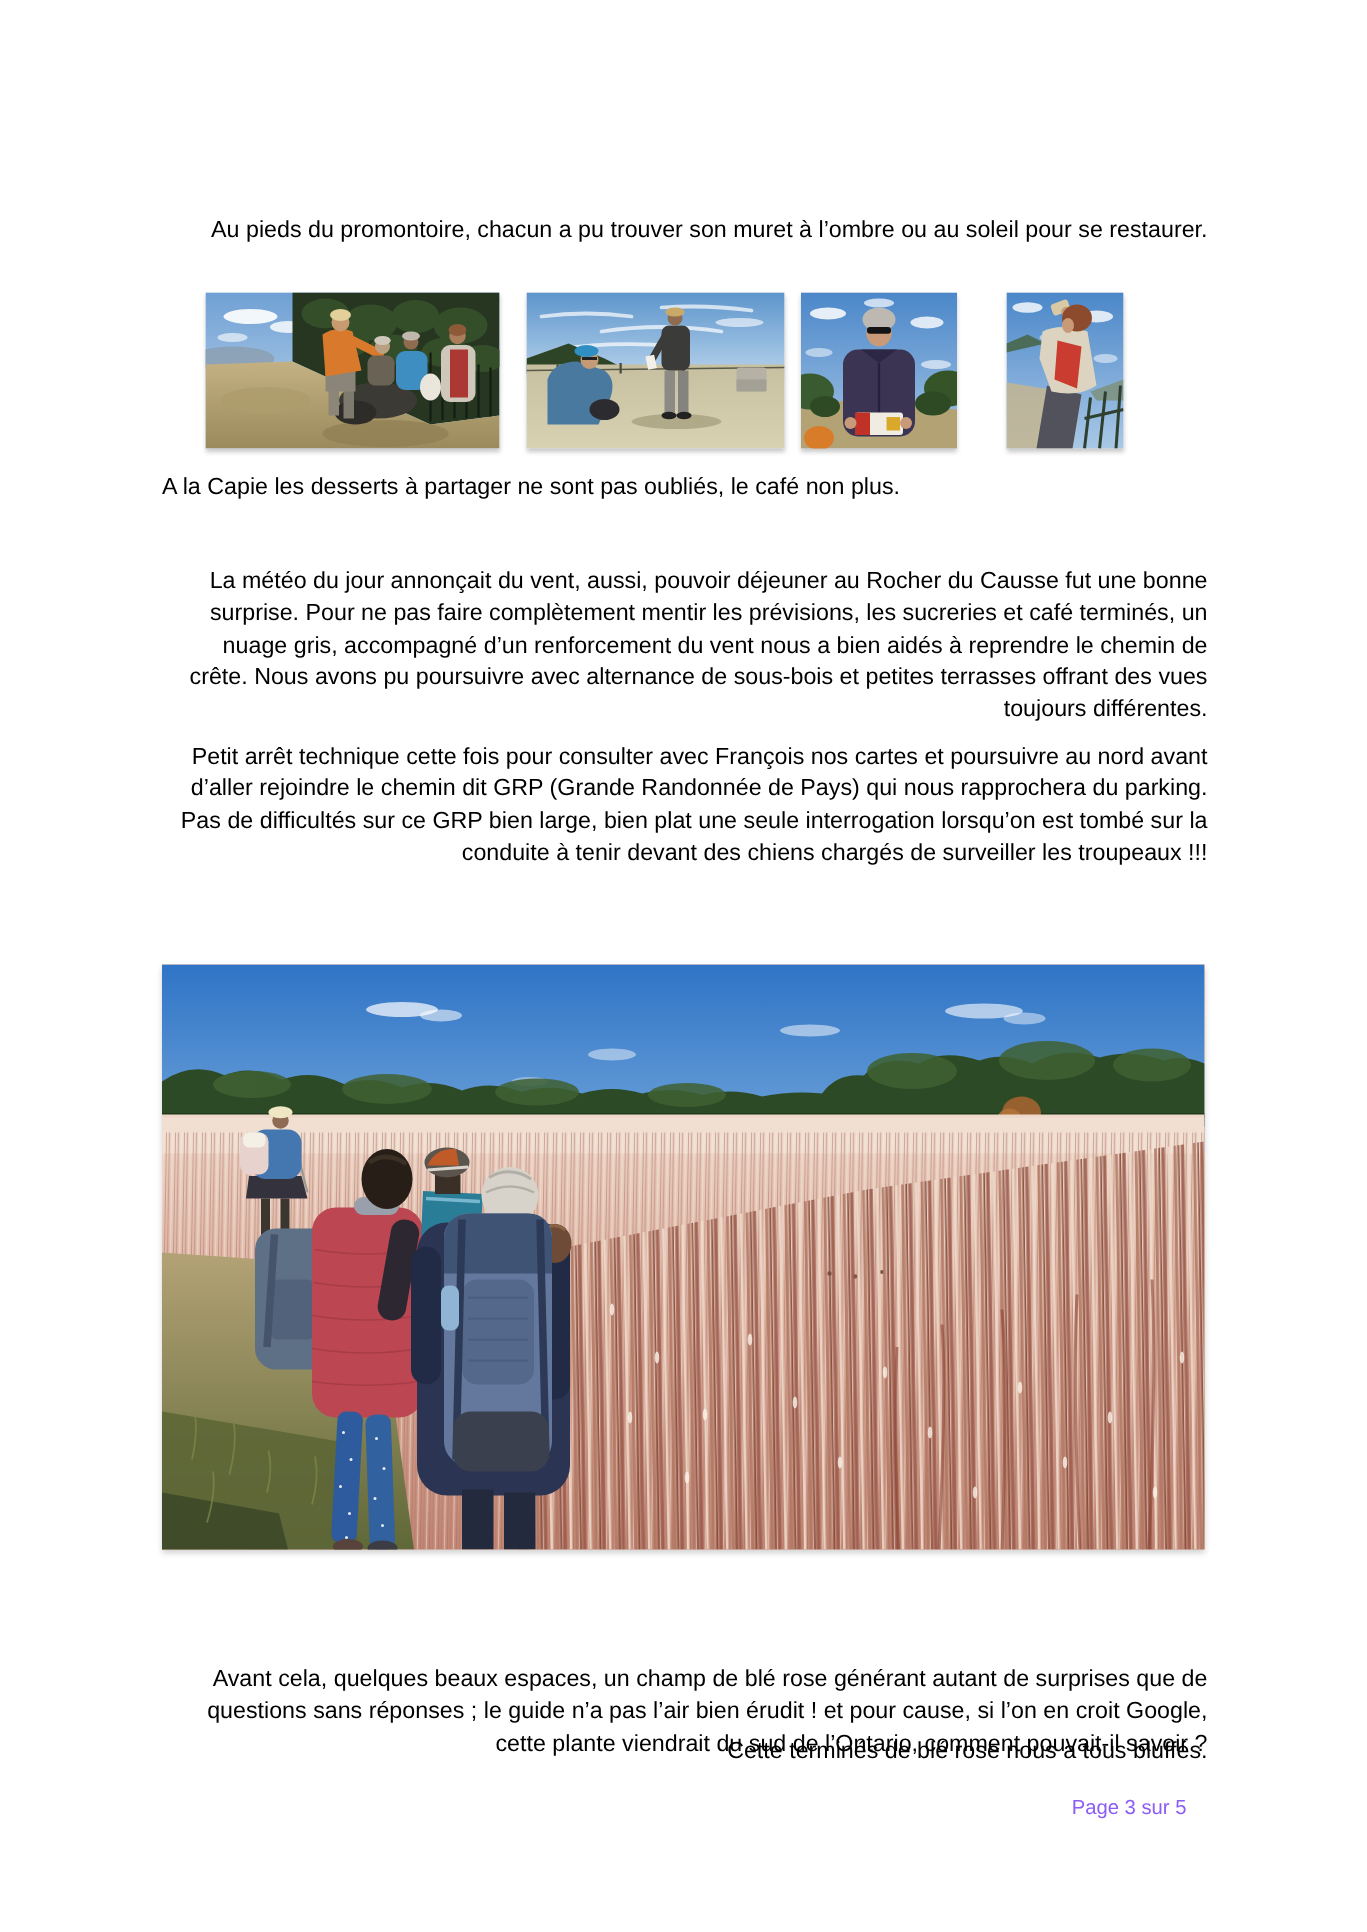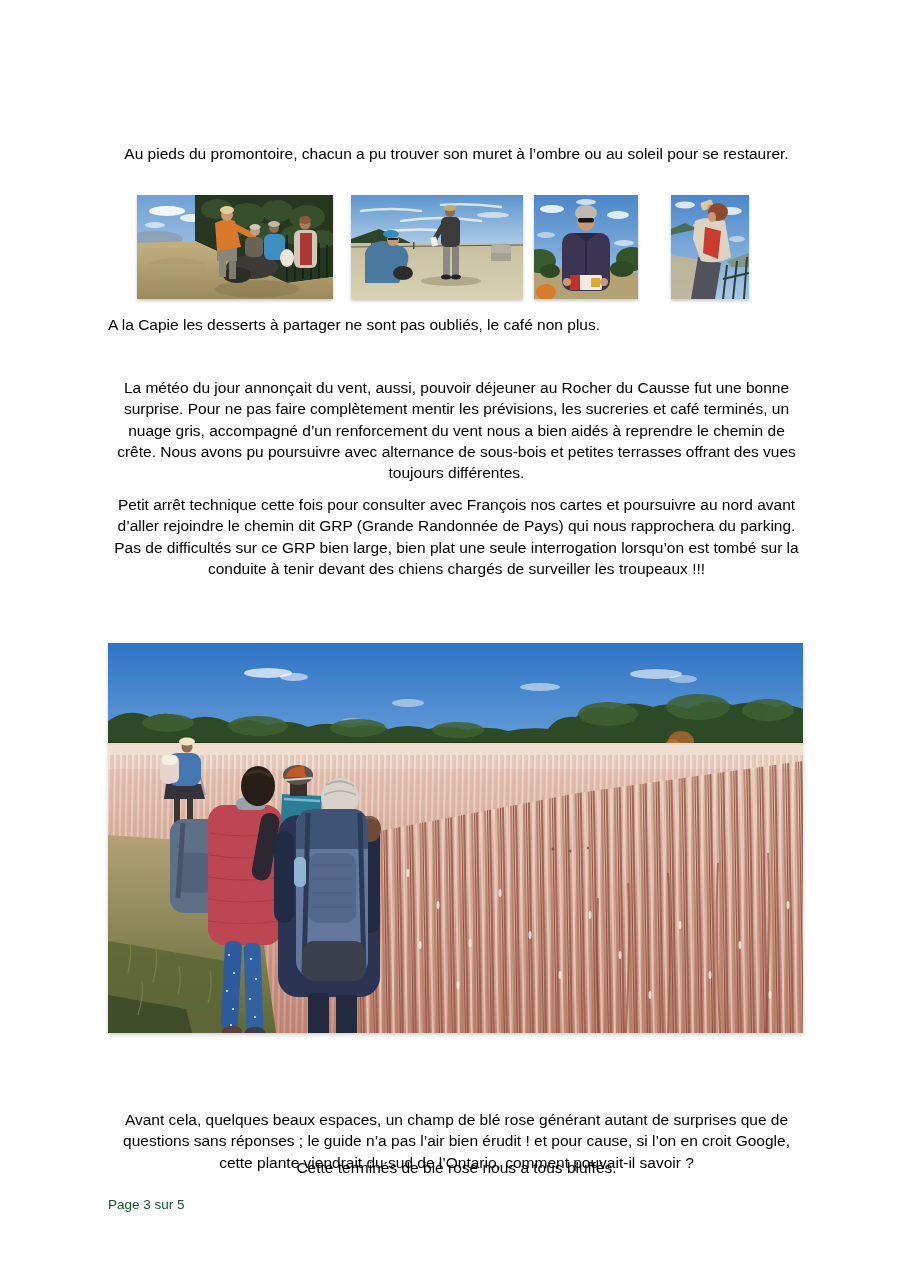--- a/index.html
+++ b/index.html
@@ -3,39 +3,39 @@
 <meta charset="utf-8">
 <title>Page 3 sur 5</title>
 <style>
   html,body{margin:0;padding:0;background:#ffffff;}
   .page{
     position:relative;width:911px;height:1288px;background:#ffffff;overflow:hidden;
     font-family:"Liberation Sans","DejaVu Sans",sans-serif;color:#000;
   }
   .para{
     position:absolute;left:108px;width:697px;margin:0;
-    font-size:15.5px;line-height:21.3px;color:#000;text-align:center;
+    font-size:15.5px;line-height:21.3px;color:#000;text-align:right;
   }
   .caption{ text-align:left; }
   .photo-row{
     position:absolute;left:137px;top:195px;height:104px;display:flex;align-items:flex-start;
   }
   .thumb{
     margin:0;padding:0;box-shadow:0 2px 3px rgba(0,0,0,0.22);background:#dfe6ee;line-height:0;
   }
   .thumb svg{display:block;}
   .gap18{margin-right:18px;} .gap11{margin-right:11px;} .gap33{margin-right:33px;}
   .big-photo{
     position:absolute;left:108px;top:643px;width:695px;height:390px;margin:0;padding:0;
     box-shadow:0 2px 4px rgba(0,0,0,0.18);line-height:0;background:#cfa190;
   }
   .big-photo svg{display:block;}
   .page-footer{
-    position:absolute;left:108px;top:1197px;width:695px;text-align:left;
-    font-size:13.5px;color:#14532d;
+    position:absolute;left:96px;top:1197px;width:695px;text-align:right;
+    font-size:13.5px;color:#8b5cf6;
   }
 </style>
 </head>
 <body>
 
 <div class="page">
 
   <p class="para" style="top:143px">Au pieds du promontoire, chacun a pu trouver son muret à l’ombre ou au soleil pour se restaurer.</p>
 
   <div class="photo-row">

